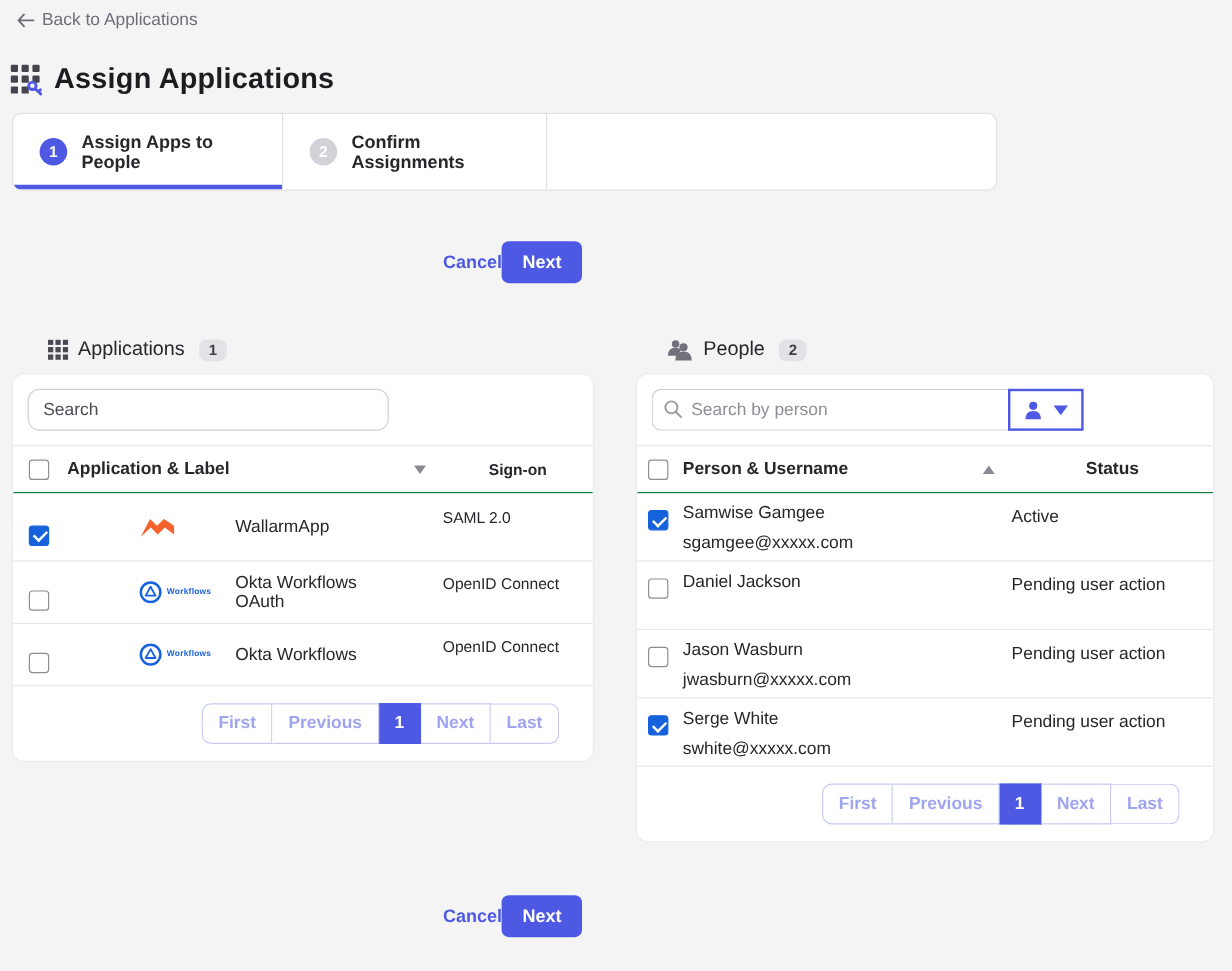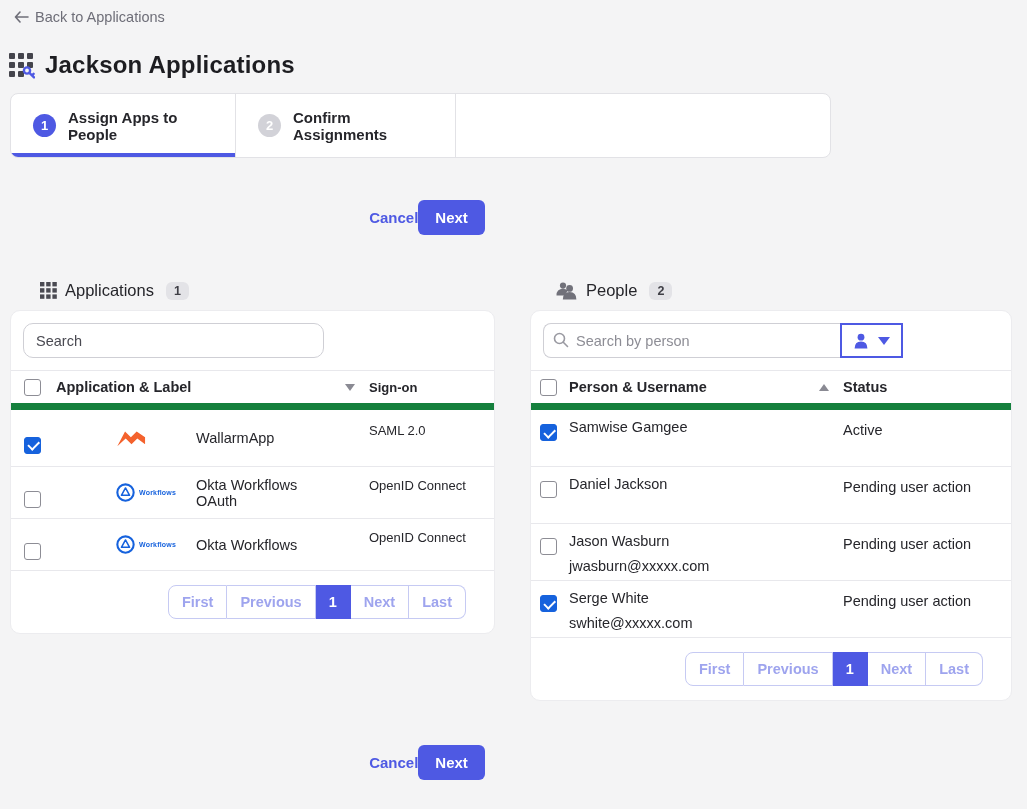--- a/index.html
+++ b/index.html
@@ -93,21 +93,21 @@
   .person-filter-btn {
     width:63px; height:35px; background:#fff; border:2px solid var(--accent);
     display:flex; align-items:center; justify-content:center; gap:9px; cursor:pointer;
   }
   .caret-down-indigo {
     width:0; height:0; border-left:6px solid transparent; border-right:6px solid transparent;
     border-top:8px solid var(--accent);
   }
 
   
-  .thead { display:flex; align-items:center; height:39px; border-bottom:7px solid #15803d; }
+  .thead { display:flex; align-items:center; height:39px; border-bottom:1px solid #15803d;text-align:center; }
   .th { font-size:14.5px; font-weight:bold; color:#26262b; }
   .row { display:flex; border-bottom:1px solid #e8e8ec; }
 
   .col-check-l { width:45px; flex:none; padding-left:13px; display:flex; align-items:center; }
   .col-check-r { width:38px; flex:none; padding-left:9px; display:flex; align-items:center; }
   .row .col-check-l, .row .col-check-r { align-items:flex-start; padding-top:14px; }
   .col-flex { flex:1; display:flex; align-items:center; }
   .col-signon { width:125px; flex:none; font-size:13px; }
   .col-status { width:168px; flex:none; font-size:14.5px; }
 
@@ -186,21 +186,21 @@
           <rect x="10" y="10" width="6" height="6" rx="1"></rect>
           <rect x="19" y="10" width="6" height="6" rx="1"></rect>
         <rect x="1" y="19" width="6" height="6" rx="1"></rect>
           <rect x="10" y="19" width="6" height="6" rx="1"></rect>
       </g>
       <g stroke="#4e59e3" stroke-width="2.4" fill="none" stroke-linecap="round">
         <circle cx="19" cy="18.5" r="3.1"></circle>
         <path d="M21.4 20.9 L26 25.4 M24 23.4 L25.6 21.8"></path>
       </g>
     </svg>
-    <h1 class="page-title">Jackson Applications</h1>
+    <h1 class="page-title">Assign Applications</h1>
   </div>
 
   
   <div class="tabbar">
     <div class="tab t1 active">
       <span class="step-circle">1</span>
       <span class="tab-label">Assign Apps to People</span>
     </div>
     <div class="tab t2">
       <span class="step-circle">2</span>
@@ -358,20 +358,21 @@
           </div>
           <div class="col-status th">Status</div>
         </div>
 
         <div class="row person-row">
           <div class="col-check-r">
             <span class="checkbox checked"></span>
           </div>
           <div class="person-cell">
             <div class="person-name">Samwise Gamgee</div>
+            <div class="person-username">sgamgee@xxxxx.com</div>
           </div>
           <div class="col-status">Active</div>
         </div>
 
         <div class="row person-row">
           <div class="col-check-r">
             <span class="checkbox"></span>
           </div>
           <div class="person-cell">
             <div class="person-name">Daniel Jackson</div>

